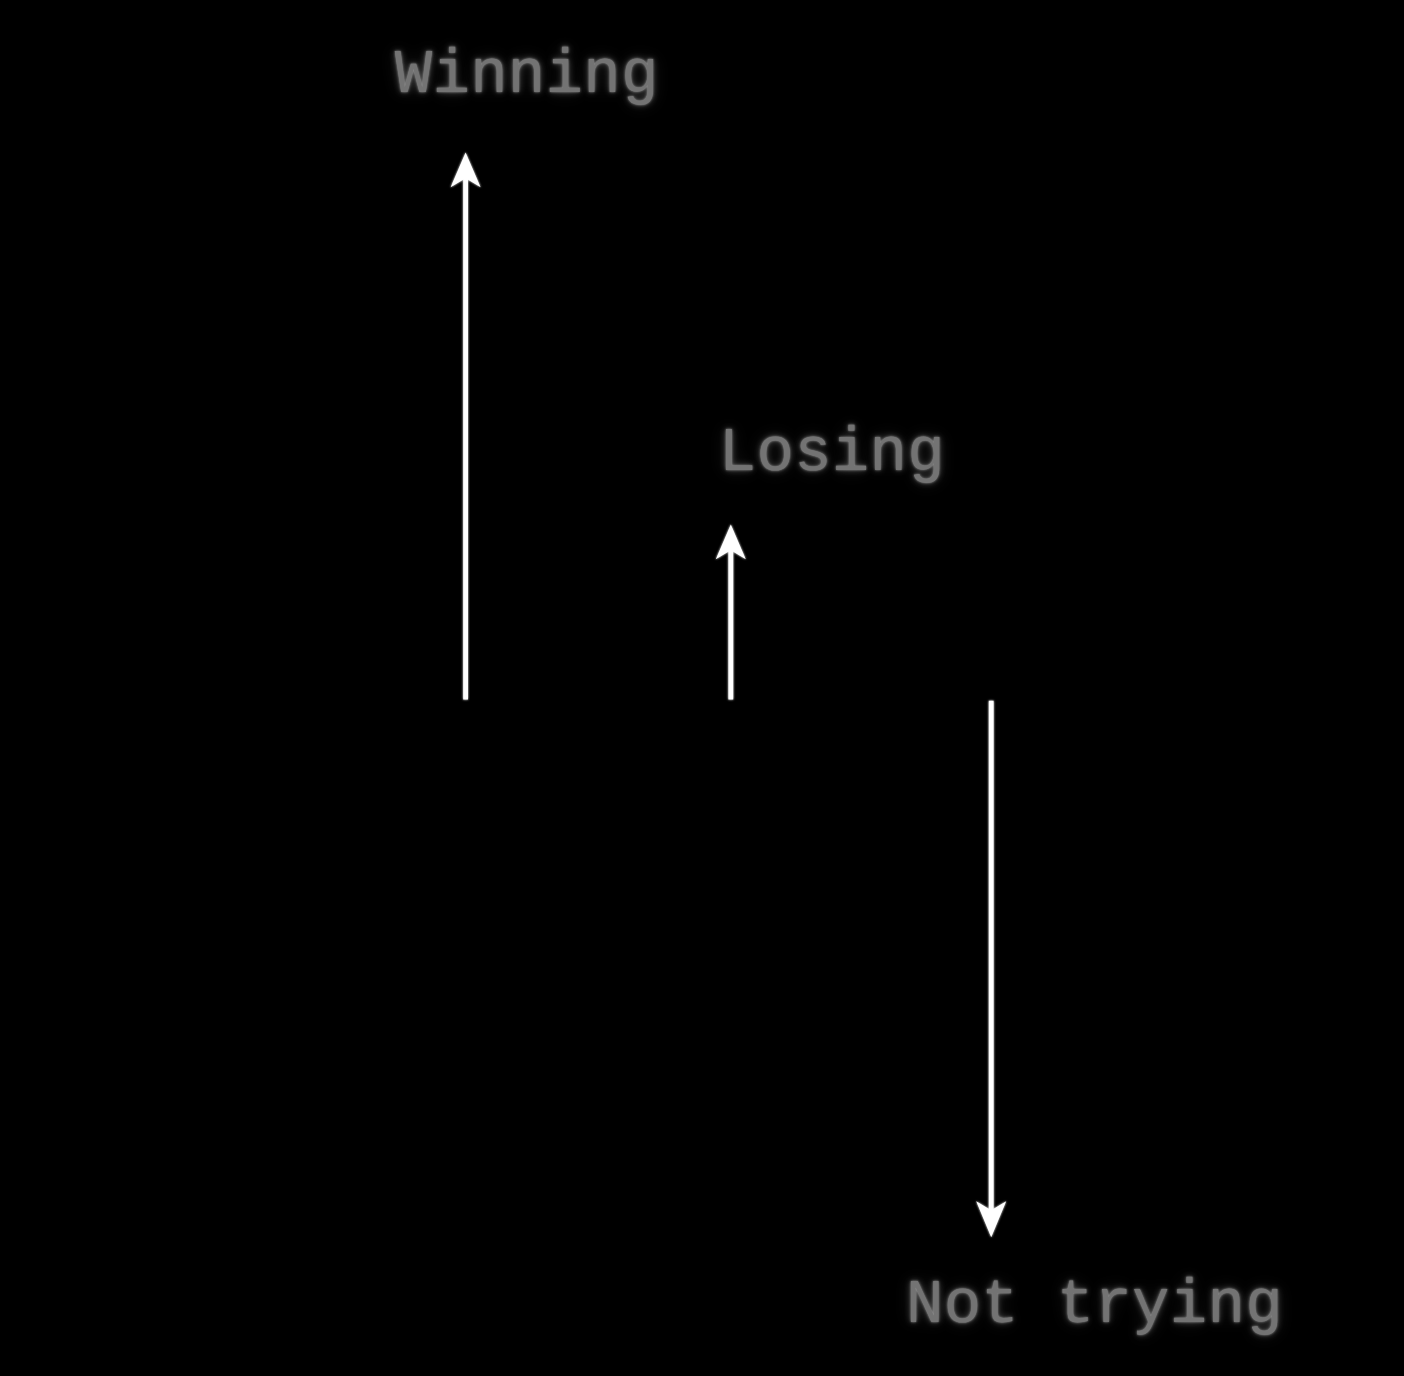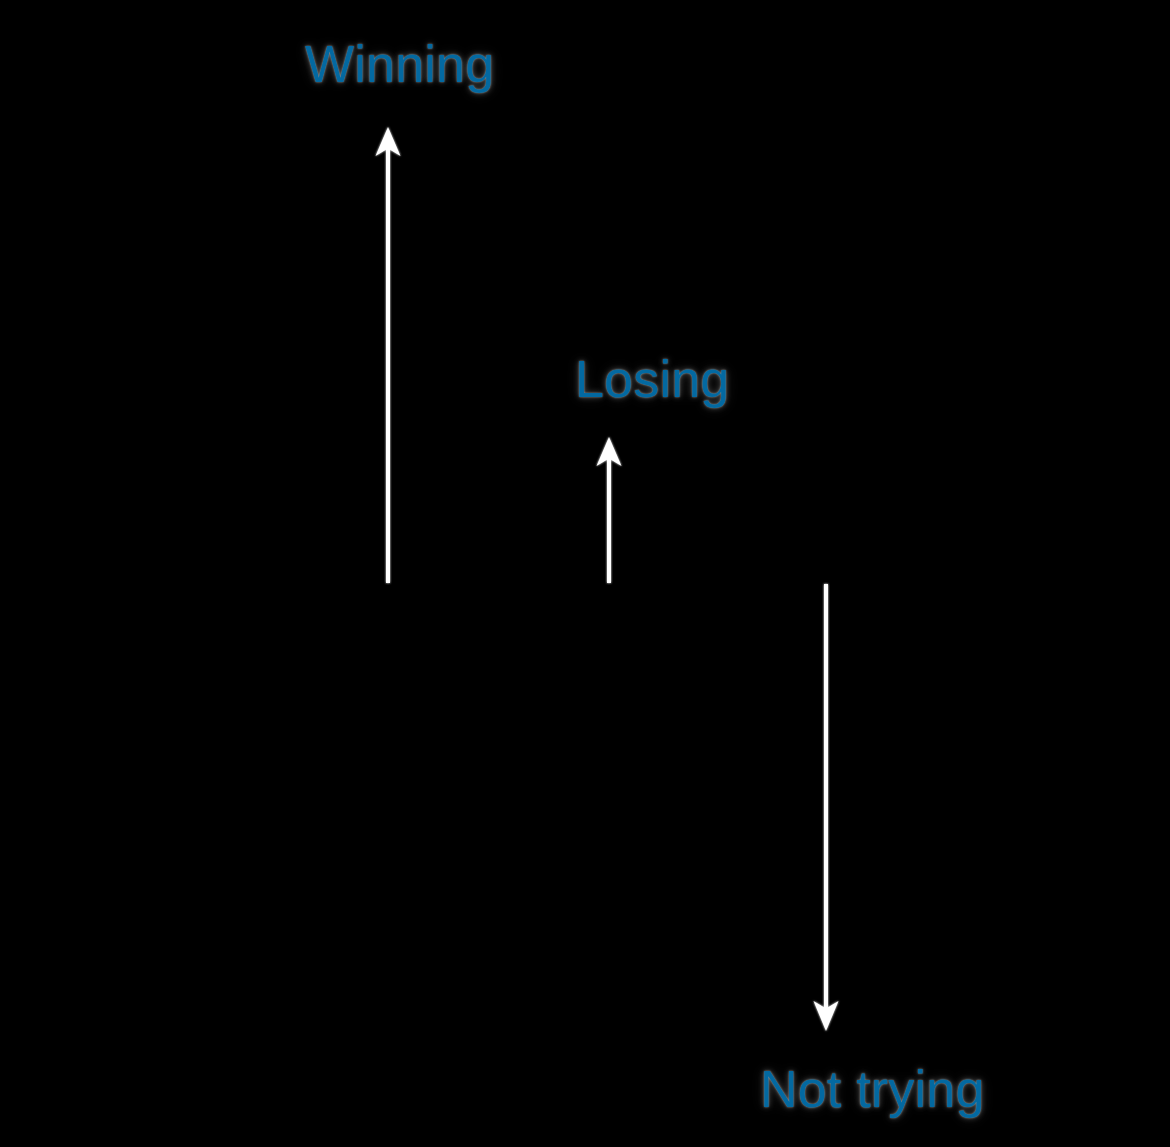--- a/index.html
+++ b/index.html
@@ -22,36 +22,37 @@
   #diagram-svg {
     position: absolute;
     left: 0;
     top: 0;
     width: 1170px;
     height: 1147px;
     display: block;
   }
   .axis-label {
     position: absolute;
-    color: #0369a1;
-    font-family: Liberation Sans, sans-serif;
+    color: #737373;
+    font-family: Liberation Mono, monospace;
     font-weight: 400;
     font-size: 52px;
     line-height: 1;
     letter-spacing: 0.2px;
     white-space: nowrap;
     text-shadow:
       0 0 2px rgba(255,255,255,0.55),
       0 0 6px rgba(255,255,255,0.30),
       0 0 14px rgba(255,255,255,0.12);
+    margin-left: 24px;
     -webkit-font-smoothing: antialiased;
   }
   #label-winning   { left: 305px; top: 38px;   }
   #label-losing    { left: 575px; top: 353px;  }
-  #label-nottrying { left: 760px; top: 1063px; }
+  #label-nottrying { left: 731px; top: 1063px; }
 </style>
 </head>
 <body>
 
 <div id="stage">
 
   <svg id="diagram-svg" viewBox="0 0 1170 1147" preserveAspectRatio="none" aria-hidden="true">
     <defs>
       <filter id="softGlow" x="-60%" y="-20%" width="220%" height="140%">
         <feGaussianBlur stdDeviation="1.1" result="blur"></feGaussianBlur>

